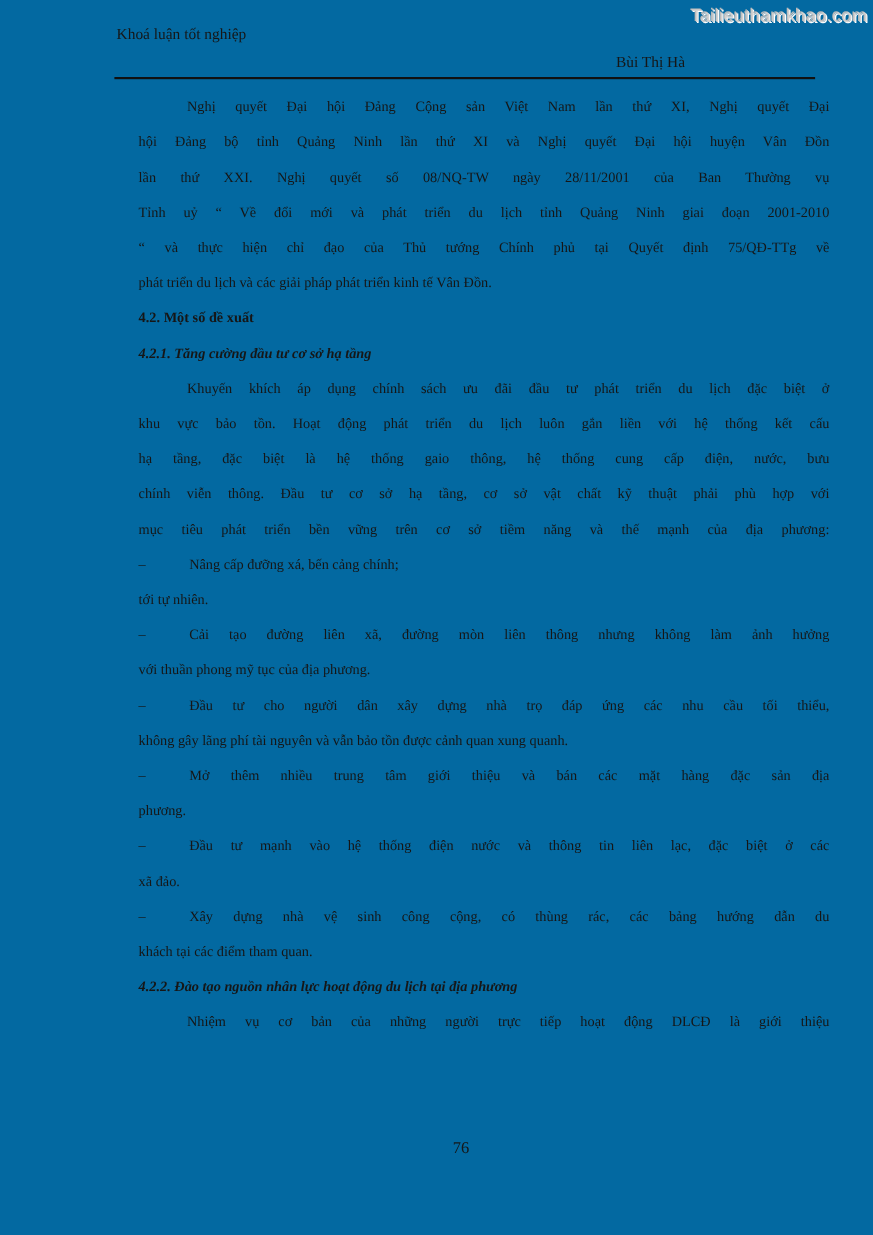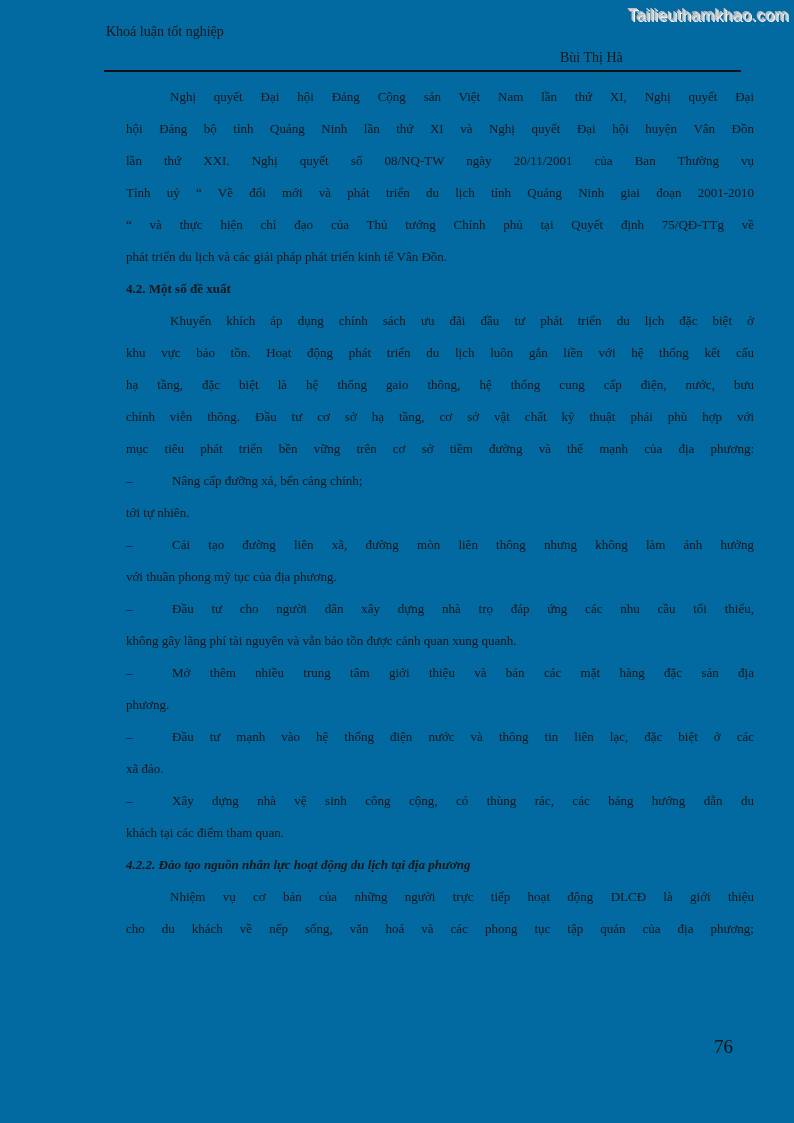--- a/index.html
+++ b/index.html
@@ -67,65 +67,65 @@
   .dash {
     display: inline-block;
     width: 46px;
     text-indent: 0;
   }
   .footer {
     position: absolute;
     top: 1036px;
     left: 105px;
     width: 628px;
-    text-align: right;
-    font-size: 19px;
+    text-align: center;
+    font-size: 15px;
   }
 </style>
 </head>
 <body>
 
 <div class="page">
 
   <div class="watermark">Tailieuthamkhao.com</div>
 
   <div class="header">
     <span class="hleft">Khoá luận tốt nghiệp</span>
     <span class="hright">Bùi Thị Hà</span>
   </div>
 
   <div class="rule"></div>
 
   <div class="docbody">
       <div class="line just indent"><span>Nghị quyết Đại hội Đảng Cộng sản Việt Nam lần thứ XI, Nghị quyết Đại</span></div>
       <div class="line just"><span>hội Đảng bộ tỉnh Quảng Ninh lần thứ XI và Nghị quyết Đại hội huyện Vân Đồn</span></div>
-      <div class="line just"><span>lần thứ XXI. Nghị quyết số 08/NQ-TW ngày 20/11/2001 của Ban Thường vụ</span></div>
+      <div class="line just"><span>lần thứ XXI. Nghị quyết số 08/NQ-TW ngày 28/11/2001 của Ban Thường vụ</span></div>
       <div class="line just"><span>Tỉnh uỷ “ Về đổi mới và phát triển du lịch tỉnh Quảng Ninh giai đoạn 2001-2010</span></div>
       <div class="line just"><span>“ và thực hiện chỉ đạo của Thủ tướng Chính phủ tại Quyết định 75/QĐ-TTg về</span></div>
       <div class="line"><span>phát triển du lịch và các giải pháp phát triển kinh tế Vân Đồn.</span></div>
       <div class="line b"><span>4.2. Một số đề xuất</span></div>
+      <div class="line bi"><span>4.2.1. Tăng cường đầu tư cơ sở hạ tầng</span></div>
       <div class="line just indent"><span>Khuyến khích áp dụng chính sách ưu đãi đầu tư phát triển du lịch đặc biệt ở</span></div>
       <div class="line just"><span>khu vực bảo tồn. Hoạt động phát triển du lịch luôn gắn liền với hệ thống kết cấu</span></div>
       <div class="line just"><span>hạ tầng, đặc biệt là hệ thống gaio thông, hệ thống cung cấp điện, nước, bưu</span></div>
       <div class="line just"><span>chính viễn thông. Đầu tư cơ sở hạ tầng, cơ sở vật chất kỹ thuật phải phù hợp với</span></div>
-      <div class="line just"><span>mục tiêu phát triển bền vững trên cơ sở tiềm đường và thế mạnh của địa phương:</span></div>
+      <div class="line just"><span>mục tiêu phát triển bền vững trên cơ sở tiềm năng và thế mạnh của địa phương:</span></div>
       <div class="line"><span class="dash">–</span><span>Nâng cấp đưỡng xá, bến cảng chính;</span></div>
       <div class="line"><span>tới tự nhiên.</span></div>
       <div class="line just"><span class="dash">–</span><span>Cải tạo đường liên xã, đường mòn liên thông nhưng không làm ảnh hưởng</span></div>
       <div class="line"><span>với thuần phong mỹ tục của địa phương.</span></div>
       <div class="line just"><span class="dash">–</span><span>Đầu tư cho người dân xây dựng nhà trọ đáp ứng các nhu cầu tối thiểu,</span></div>
       <div class="line"><span>không gây lãng phí tài nguyên và vẫn bảo tồn được cảnh quan xung quanh.</span></div>
       <div class="line just"><span class="dash">–</span><span>Mở thêm nhiều trung tâm giới thiệu và bán các mặt hàng đặc sản địa</span></div>
       <div class="line"><span>phương.</span></div>
       <div class="line just"><span class="dash">–</span><span>Đầu tư mạnh vào hệ thống điện nước và thông tin liên lạc, đặc biệt ở các</span></div>
       <div class="line"><span>xã đảo.</span></div>
       <div class="line just"><span class="dash">–</span><span>Xây dựng nhà vệ sinh công cộng, có thùng rác, các bảng hướng dẫn du</span></div>
       <div class="line"><span>khách tại các điểm tham quan.</span></div>
       <div class="line bi"><span>4.2.2. Đào tạo nguồn nhân lực hoạt động du lịch tại địa phương</span></div>
       <div class="line just indent"><span>Nhiệm vụ cơ bản của những người trực tiếp hoạt động DLCĐ là giới thiệu</span></div>
-      <div class="line just"><span>cho du khách về nếp sống, văn hoá và các phong tục tập quán của địa phương;</span></div>
     </div>
 
   <div class="footer">
     <span>76</span>
   </div>
 
 </div>
 
 </body></html>

